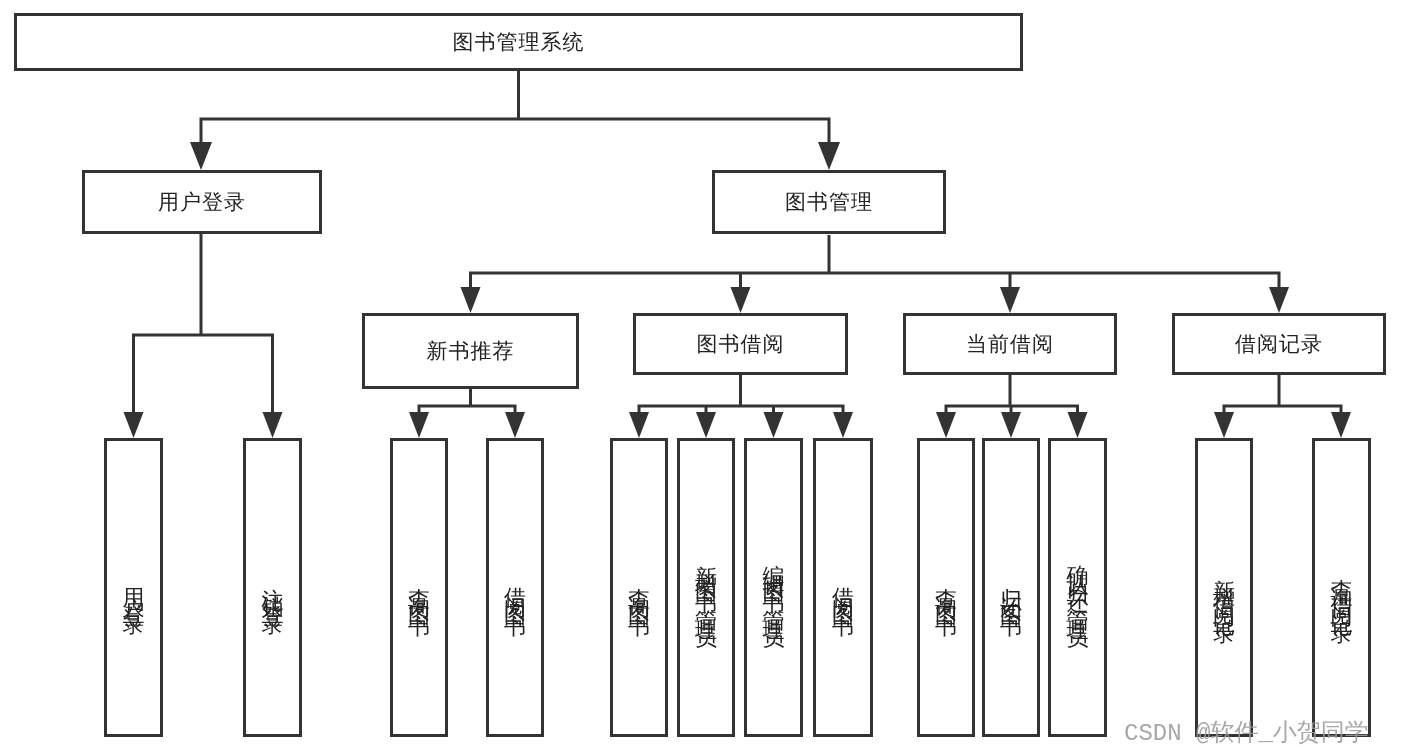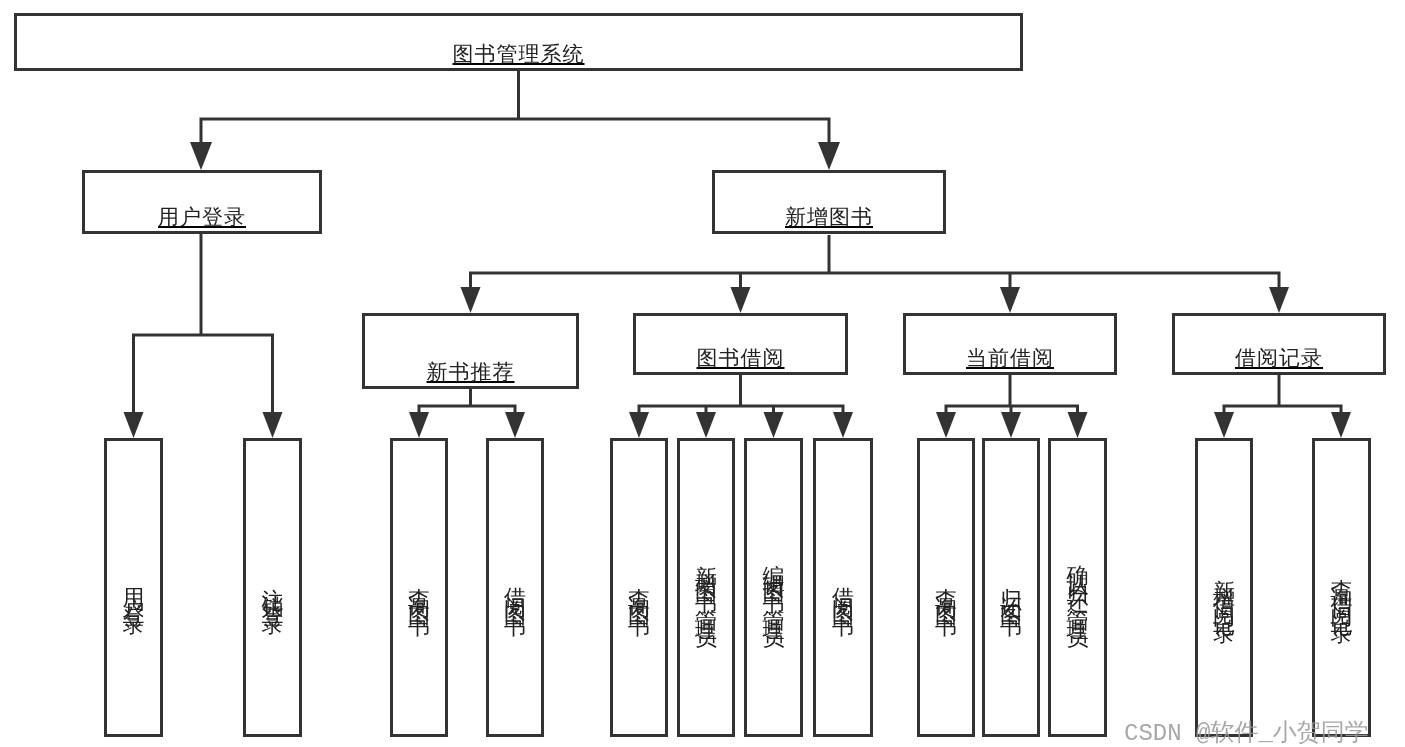--- a/index.html
+++ b/index.html
@@ -32,24 +32,23 @@
     fill: none;
     stroke-linejoin: miter;
   }
   .connectors polygon { fill: var(--c-line); }
 
   .hbox {
     position: absolute;
     border: 3px solid var(--c-line);
     background: var(--c-background);
     display: flex;
-    align-items: flex-end;
+    align-items: center;
     justify-content: center;
     z-index: 2;
-    text-decoration: underline;
   }
   .hbox .label {
     font-size: 21px;
     letter-spacing: 1px;
     color: var(--c-text);
     white-space: nowrap;
   }
 
   .vbox {
     position: absolute;
@@ -139,21 +138,21 @@
   </svg>
 
   <div class="hbox" style="left:14px; top:13px; width:1009px; height:58px">
     <span class="label">图书管理系统</span>
   </div>
 
   <div class="hbox" style="left:82px; top:170px; width:240px; height:64px">
     <span class="label">用户登录</span>
   </div>
   <div class="hbox" style="left:712px; top:170px; width:234px; height:64px">
-    <span class="label">新增图书</span>
+    <span class="label">图书管理</span>
   </div>
 
   <div class="hbox" style="left:362px; top:313px; width:217px; height:76px">
     <span class="label">新书推荐</span>
   </div>
   <div class="hbox" style="left:633px; top:313px; width:215px; height:62px">
     <span class="label">图书借阅</span>
   </div>
   <div class="hbox" style="left:903px; top:313px; width:214px; height:62px">
     <span class="label">当前借阅</span>

